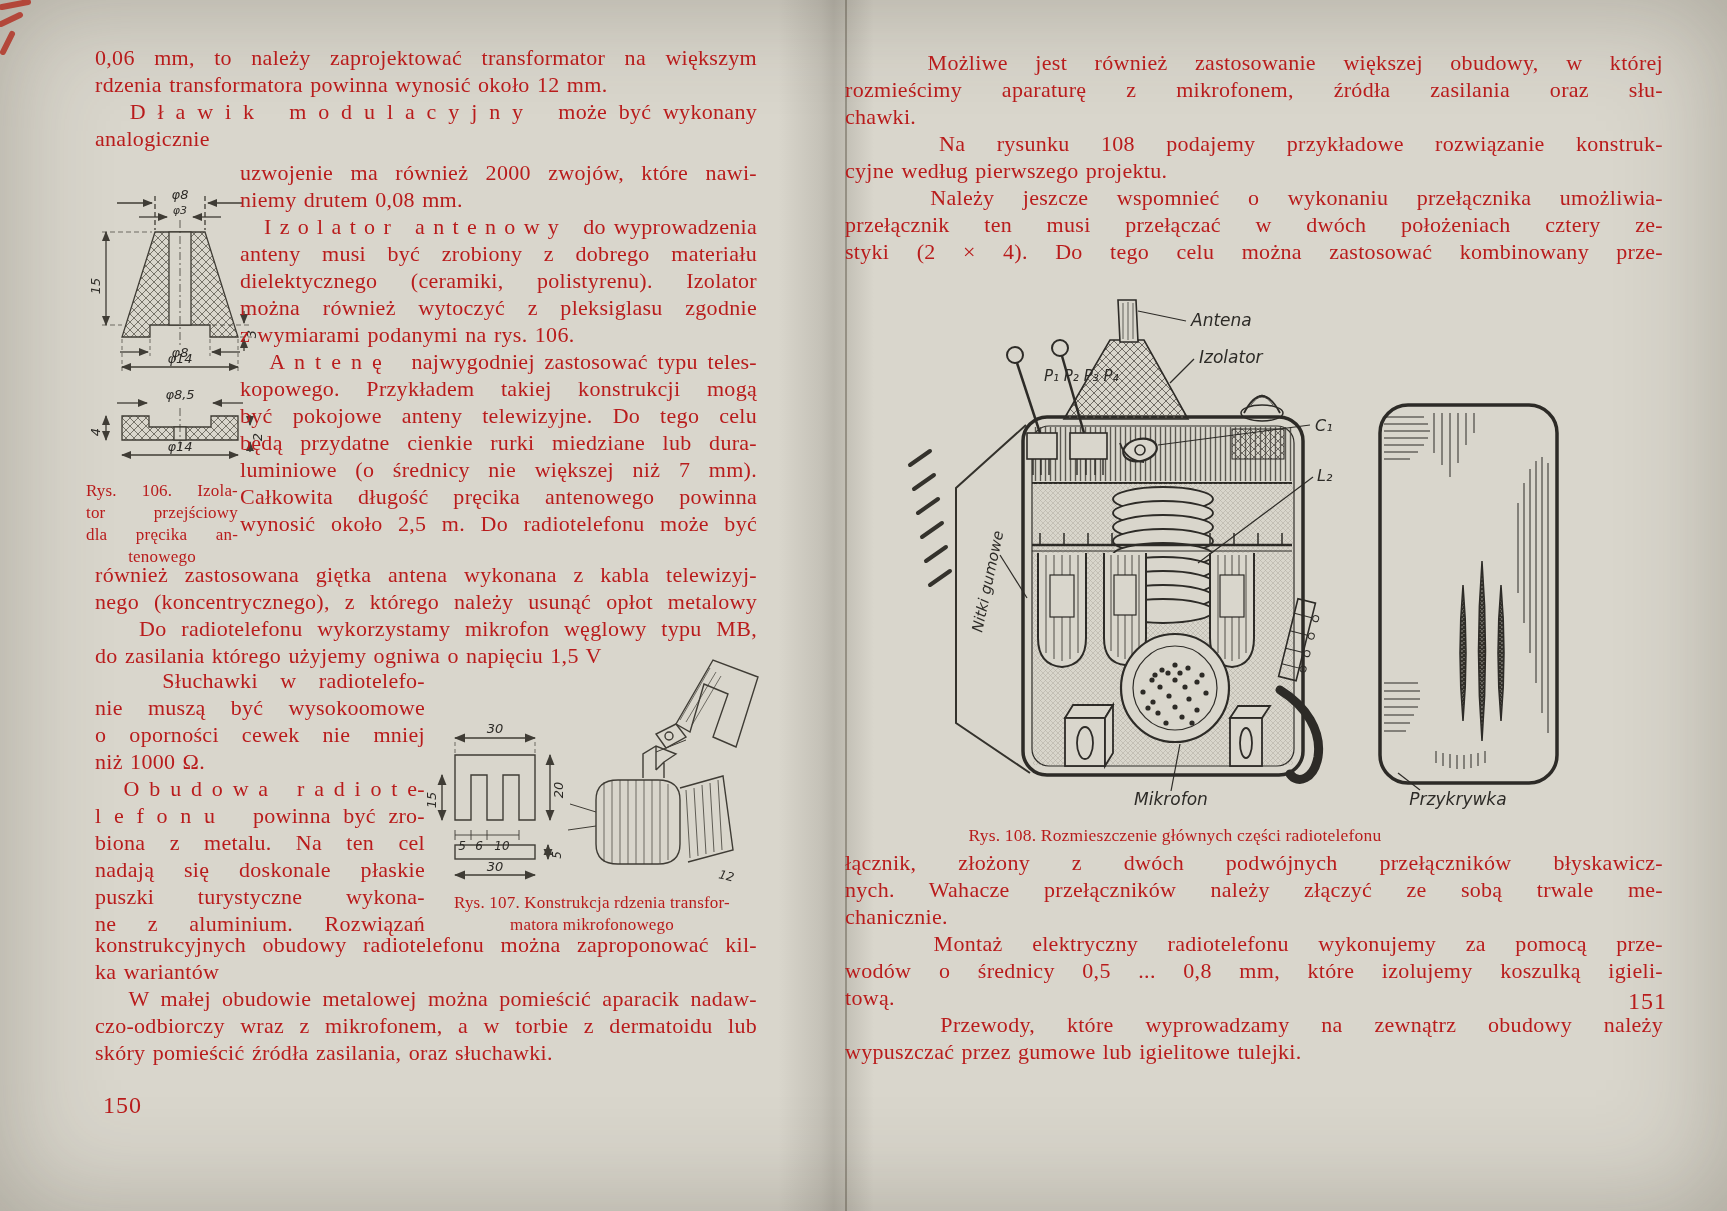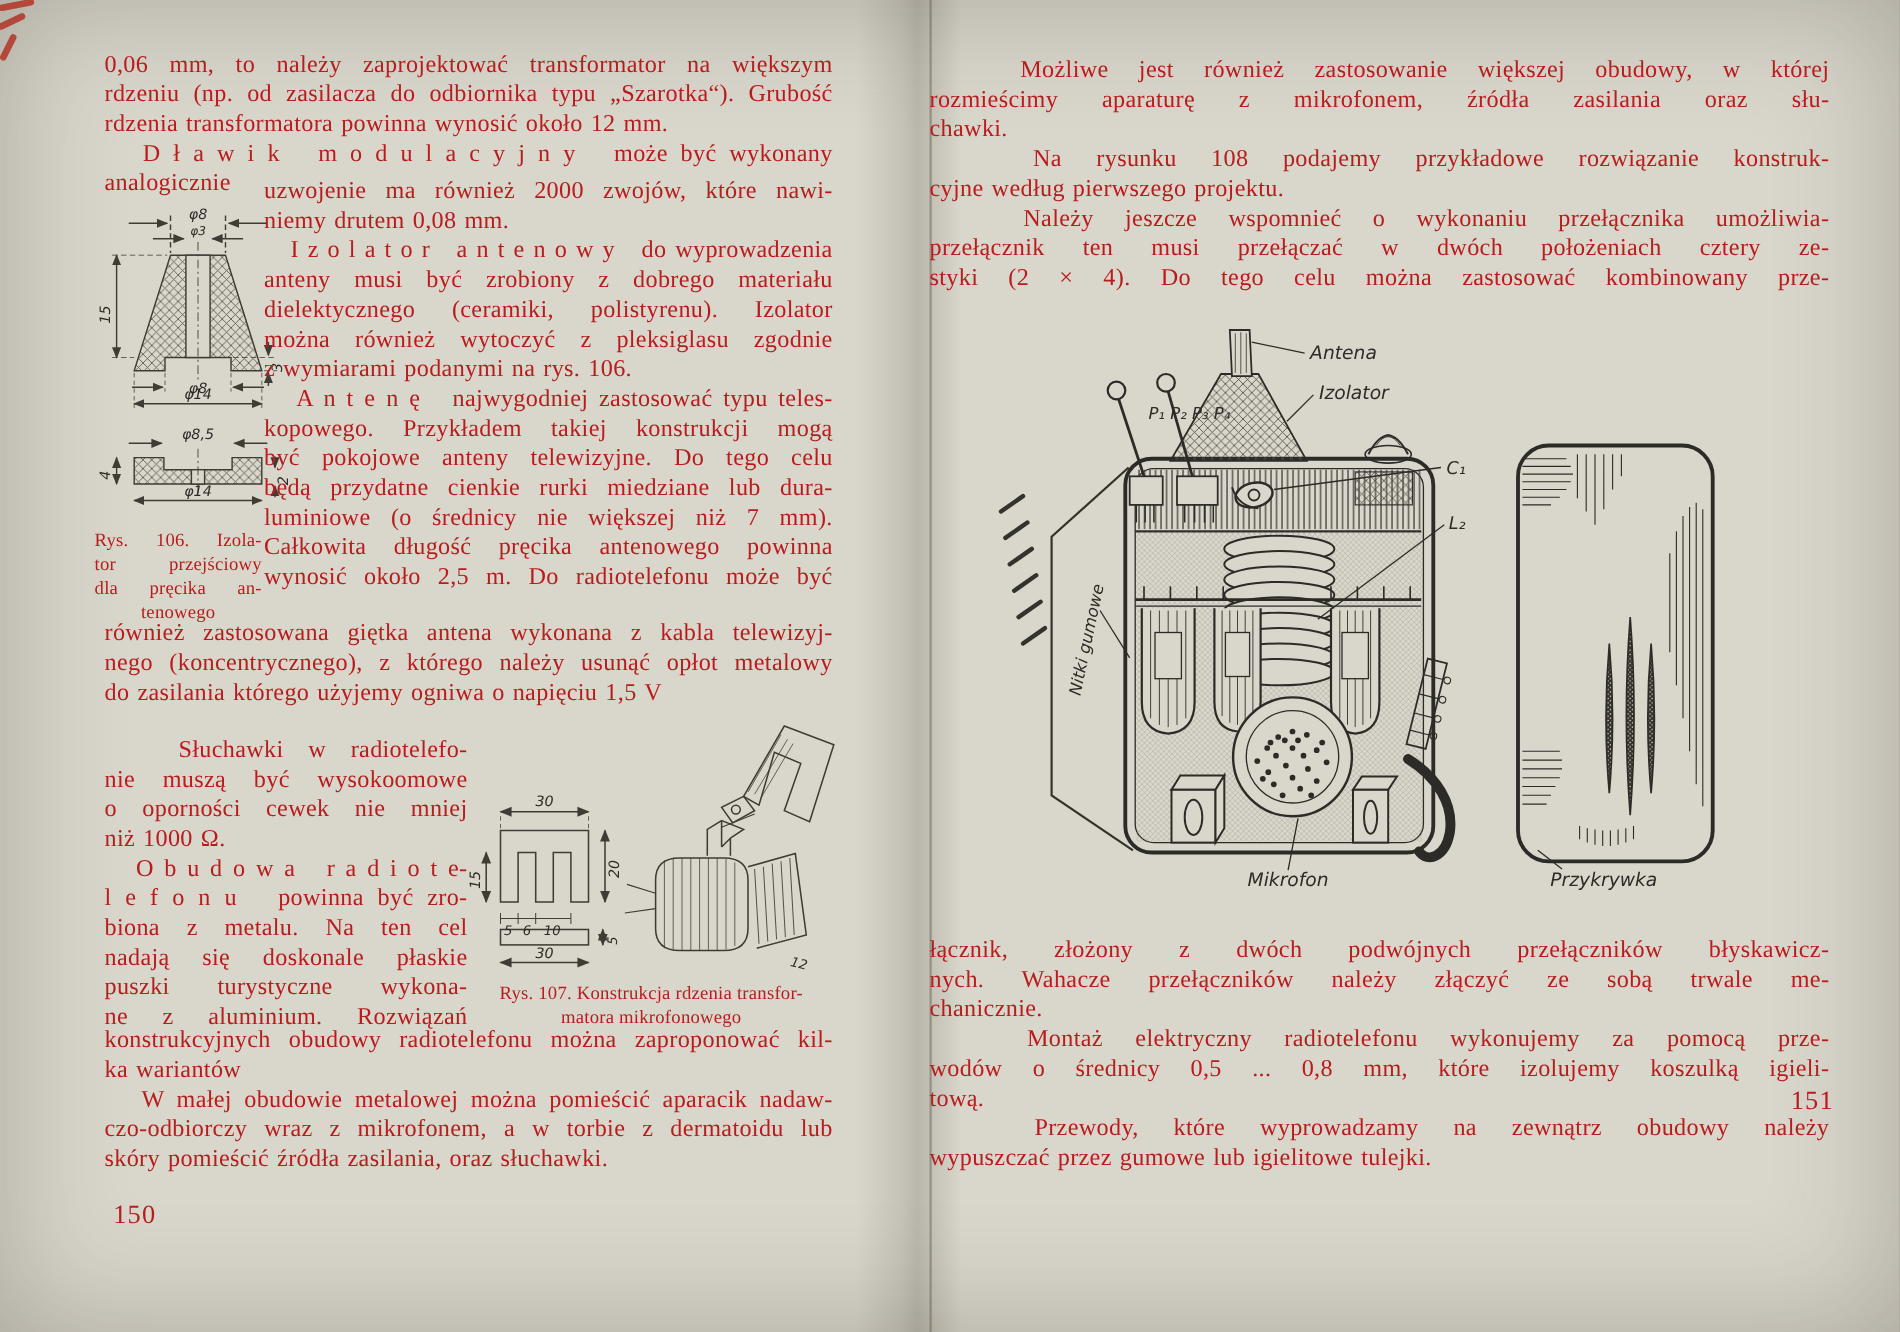--- a/index.html
+++ b/index.html
@@ -34,21 +34,20 @@
   <svg style="position:absolute;left:0;top:0" width="40" height="70" viewBox="0 0 40 70">
     <g stroke="#b23427" stroke-width="6" stroke-linecap="round" opacity="0.85" fill="none">
       <path d="M2,7 L28,2"></path>
       <path d="M1,24 L20,15"></path>
       <path d="M3,52 L12,34"></path>
     </g>
   </svg>
 
   <div class="tblock" style="left:95px;top:44px;width:662px">
       <div class="line">0,06 mm, to należy zaprojektować transformator na większym</div>
-      <div class="line">rdzeniu (np. od zasilacza do odbiornika typu „Szarotka“). Grubość</div>
       <div class="line pend">rdzenia transformatora powinna wynosić około 12 mm.</div>
       <div class="line">   D ł a w i k   m o d u l a c y j n y   może być wykonany analogicznie</div>
     </div>
 
   <figure style="left:82px;top:186px">
     <svg width="220" height="278" viewBox="0 0 220 278">
       <defs>
         <pattern id="f6xh" width="8" height="8" patternUnits="userSpaceOnUse">
           <path d="M0,0 L8,8 M8,0 L0,8" stroke="#5d594f" stroke-width="0.8"></path>
         </pattern>
@@ -132,20 +131,21 @@
       <div class="line">być pokojowe anteny telewizyjne. Do tego celu</div>
       <div class="line">będą przydatne cienkie rurki miedziane lub dura-</div>
       <div class="line">luminiowe (o średnicy nie większej niż 7 mm).</div>
       <div class="line">Całkowita długość pręcika antenowego powinna</div>
       <div class="line">wynosić około 2,5 m. Do radiotelefonu może być</div>
     </div>
 
   <div class="tblock" style="left:95px;top:561px;width:662px">
       <div class="line">również zastosowana giętka antena wykonana z kabla telewizyj-</div>
       <div class="line">nego (koncentrycznego), z którego należy usunąć opłot metalowy</div>
+      <div class="line">   Do radiotelefonu wykorzystamy mikrofon węglowy typu MB,</div>
       <div class="line pend">do zasilania którego użyjemy ogniwa o napięciu 1,5 V</div>
     </div>
 
   <div class="tblock" style="left:95px;top:667px;width:330px">
       <div class="line">   Słuchawki w radiotelefo-</div>
       <div class="line">nie muszą być wysokoomowe</div>
       <div class="line">o oporności cewek nie mniej</div>
       <div class="line pend">niż 1000 Ω.</div>
       <div class="line">   O b u d o w a   r a d i o t e-</div>
       <div class="line">l e f o n u   powinna być zro-</div>
@@ -420,20 +420,21 @@
         <text x="186" y="88" font-size="15">P₁ P₂ P₃ P₄</text>
         <text x="457" y="138" font-size="16">C₁</text>
         <text x="459" y="188" font-size="16">L₂</text>
         <text transform="translate(124,340) rotate(-78)" font-size="15">Nitki gumowe</text>
         <text x="313" y="512" text-anchor="middle">Mikrofon</text>
         <text x="600" y="512" text-anchor="middle">Przykrywka</text>
       </g>
     </svg>
   </figure>
 
+  <div class="cap cap108" style="left:845px;top:824px;width:660px;font-size:17.5px">Rys. 108. Rozmieszczenie głównych części radiotelefonu</div>
 
   <div class="tblock" style="left:845px;top:849px;width:818px">
       <div class="line">łącznik, złożony z dwóch podwójnych przełączników błyskawicz-</div>
       <div class="line">nych. Wahacze przełączników należy złączyć ze sobą trwale me-</div>
       <div class="line pend">chanicznie.</div>
       <div class="line">   Montaż elektryczny radiotelefonu wykonujemy za pomocą prze-</div>
       <div class="line">wodów o średnicy 0,5 ... 0,8 mm, które izolujemy koszulką igieli-</div>
       <div class="line pend">tową.</div>
       <div class="line">   Przewody, które wyprowadzamy na zewnątrz obudowy należy</div>
       <div class="line pend">wypuszczać przez gumowe lub igielitowe tulejki.</div>

